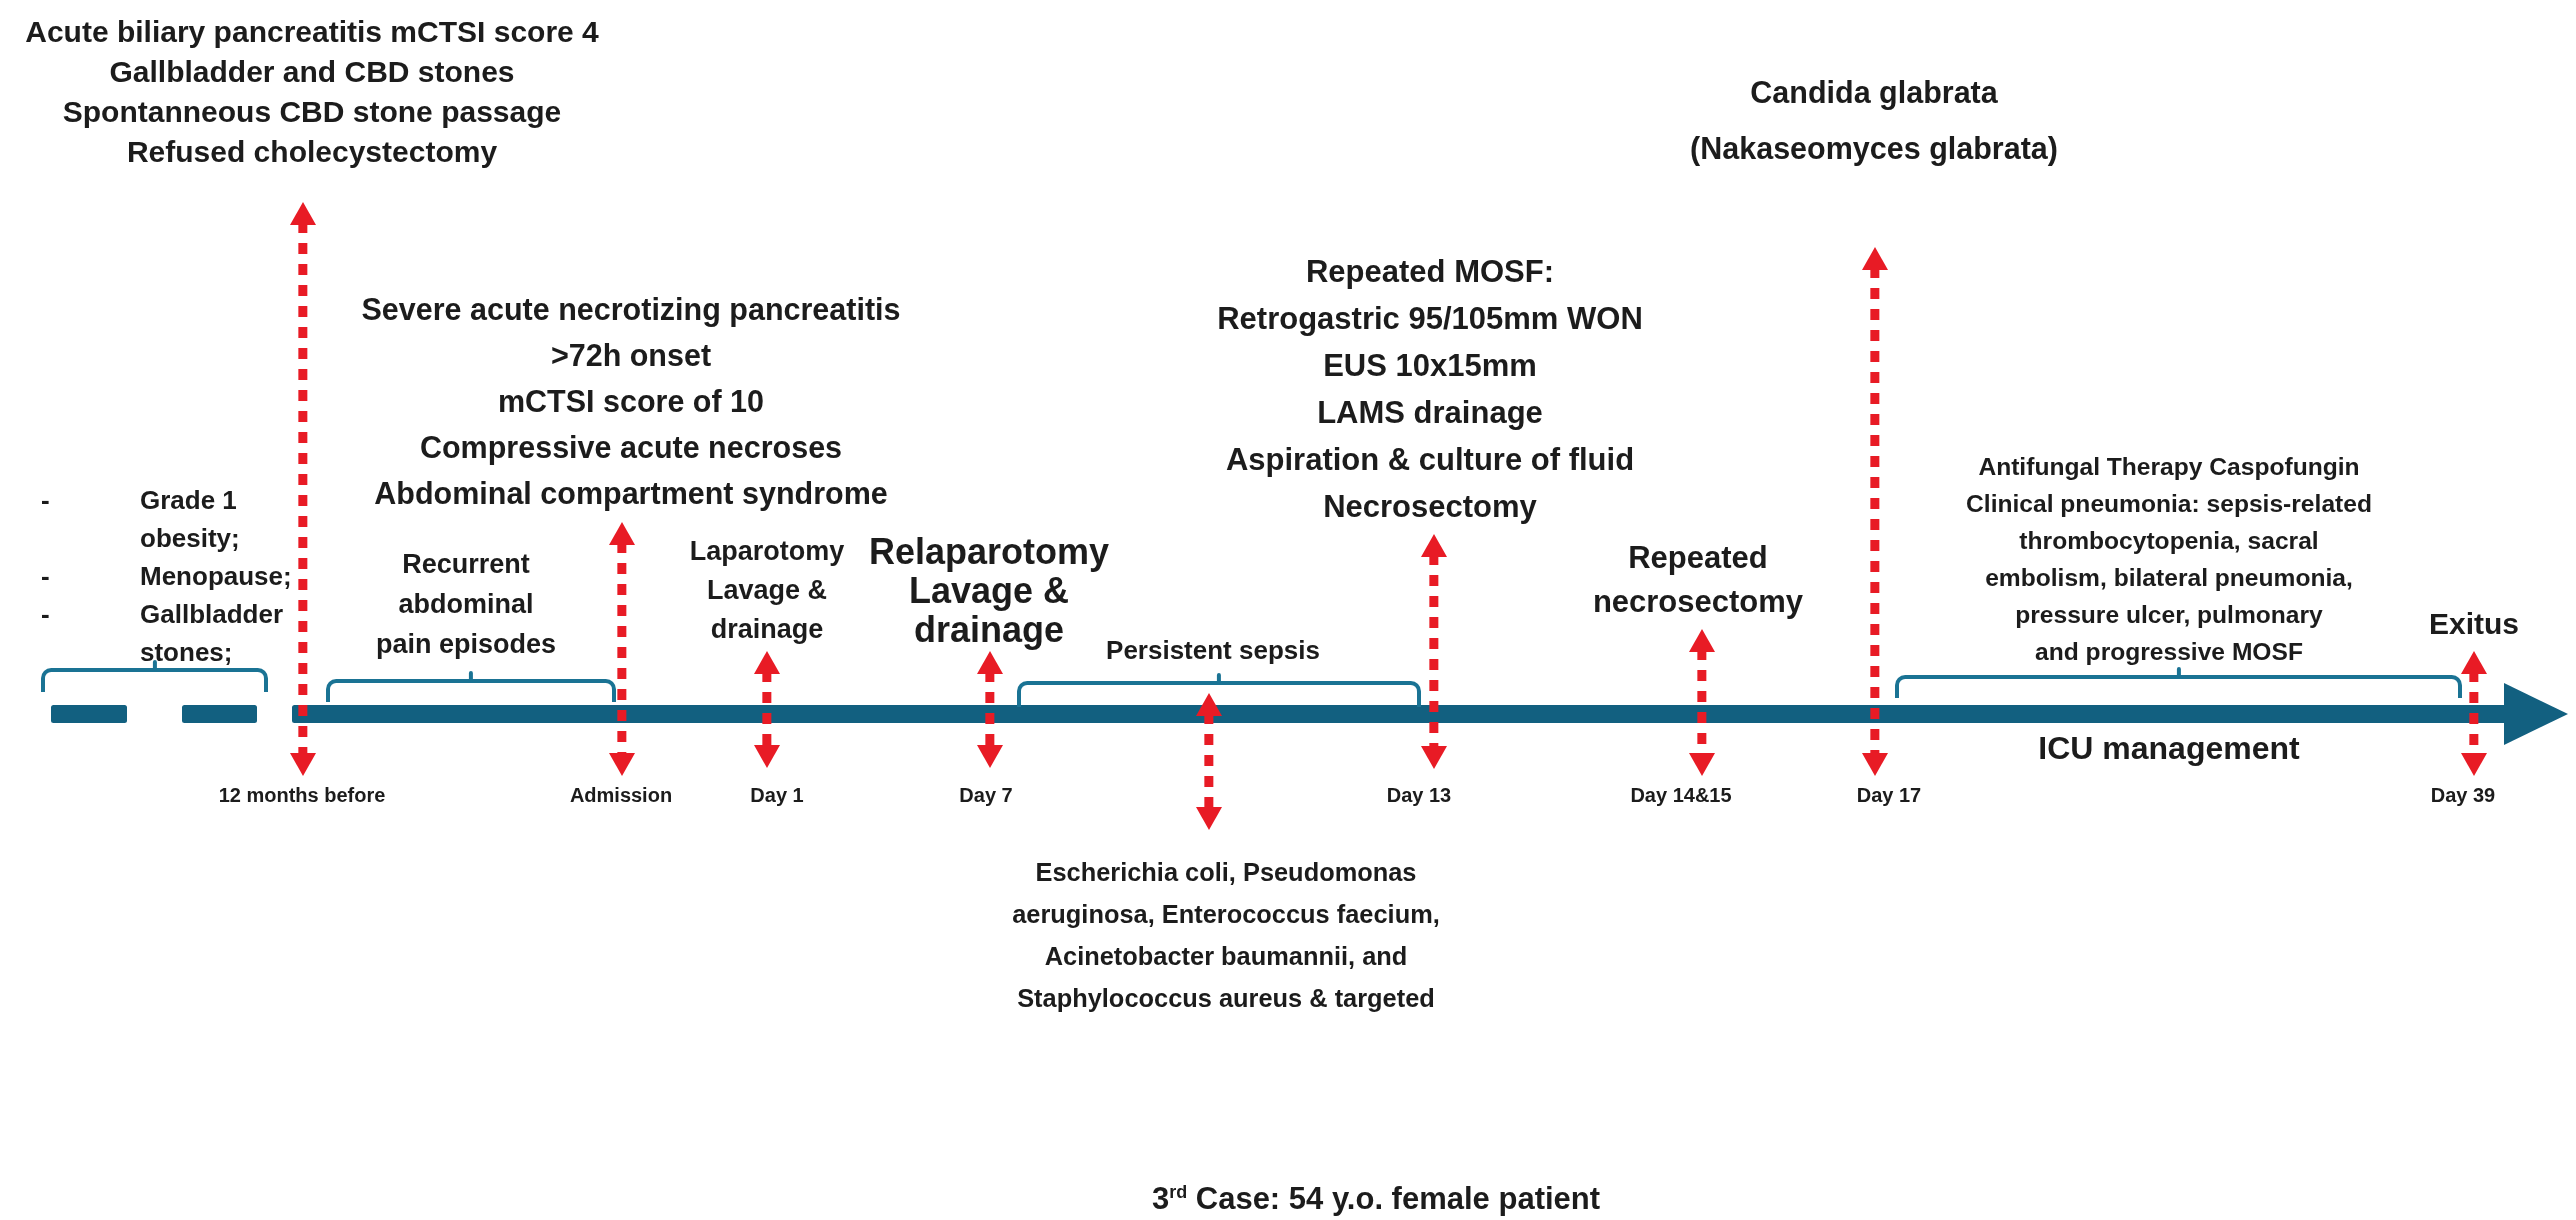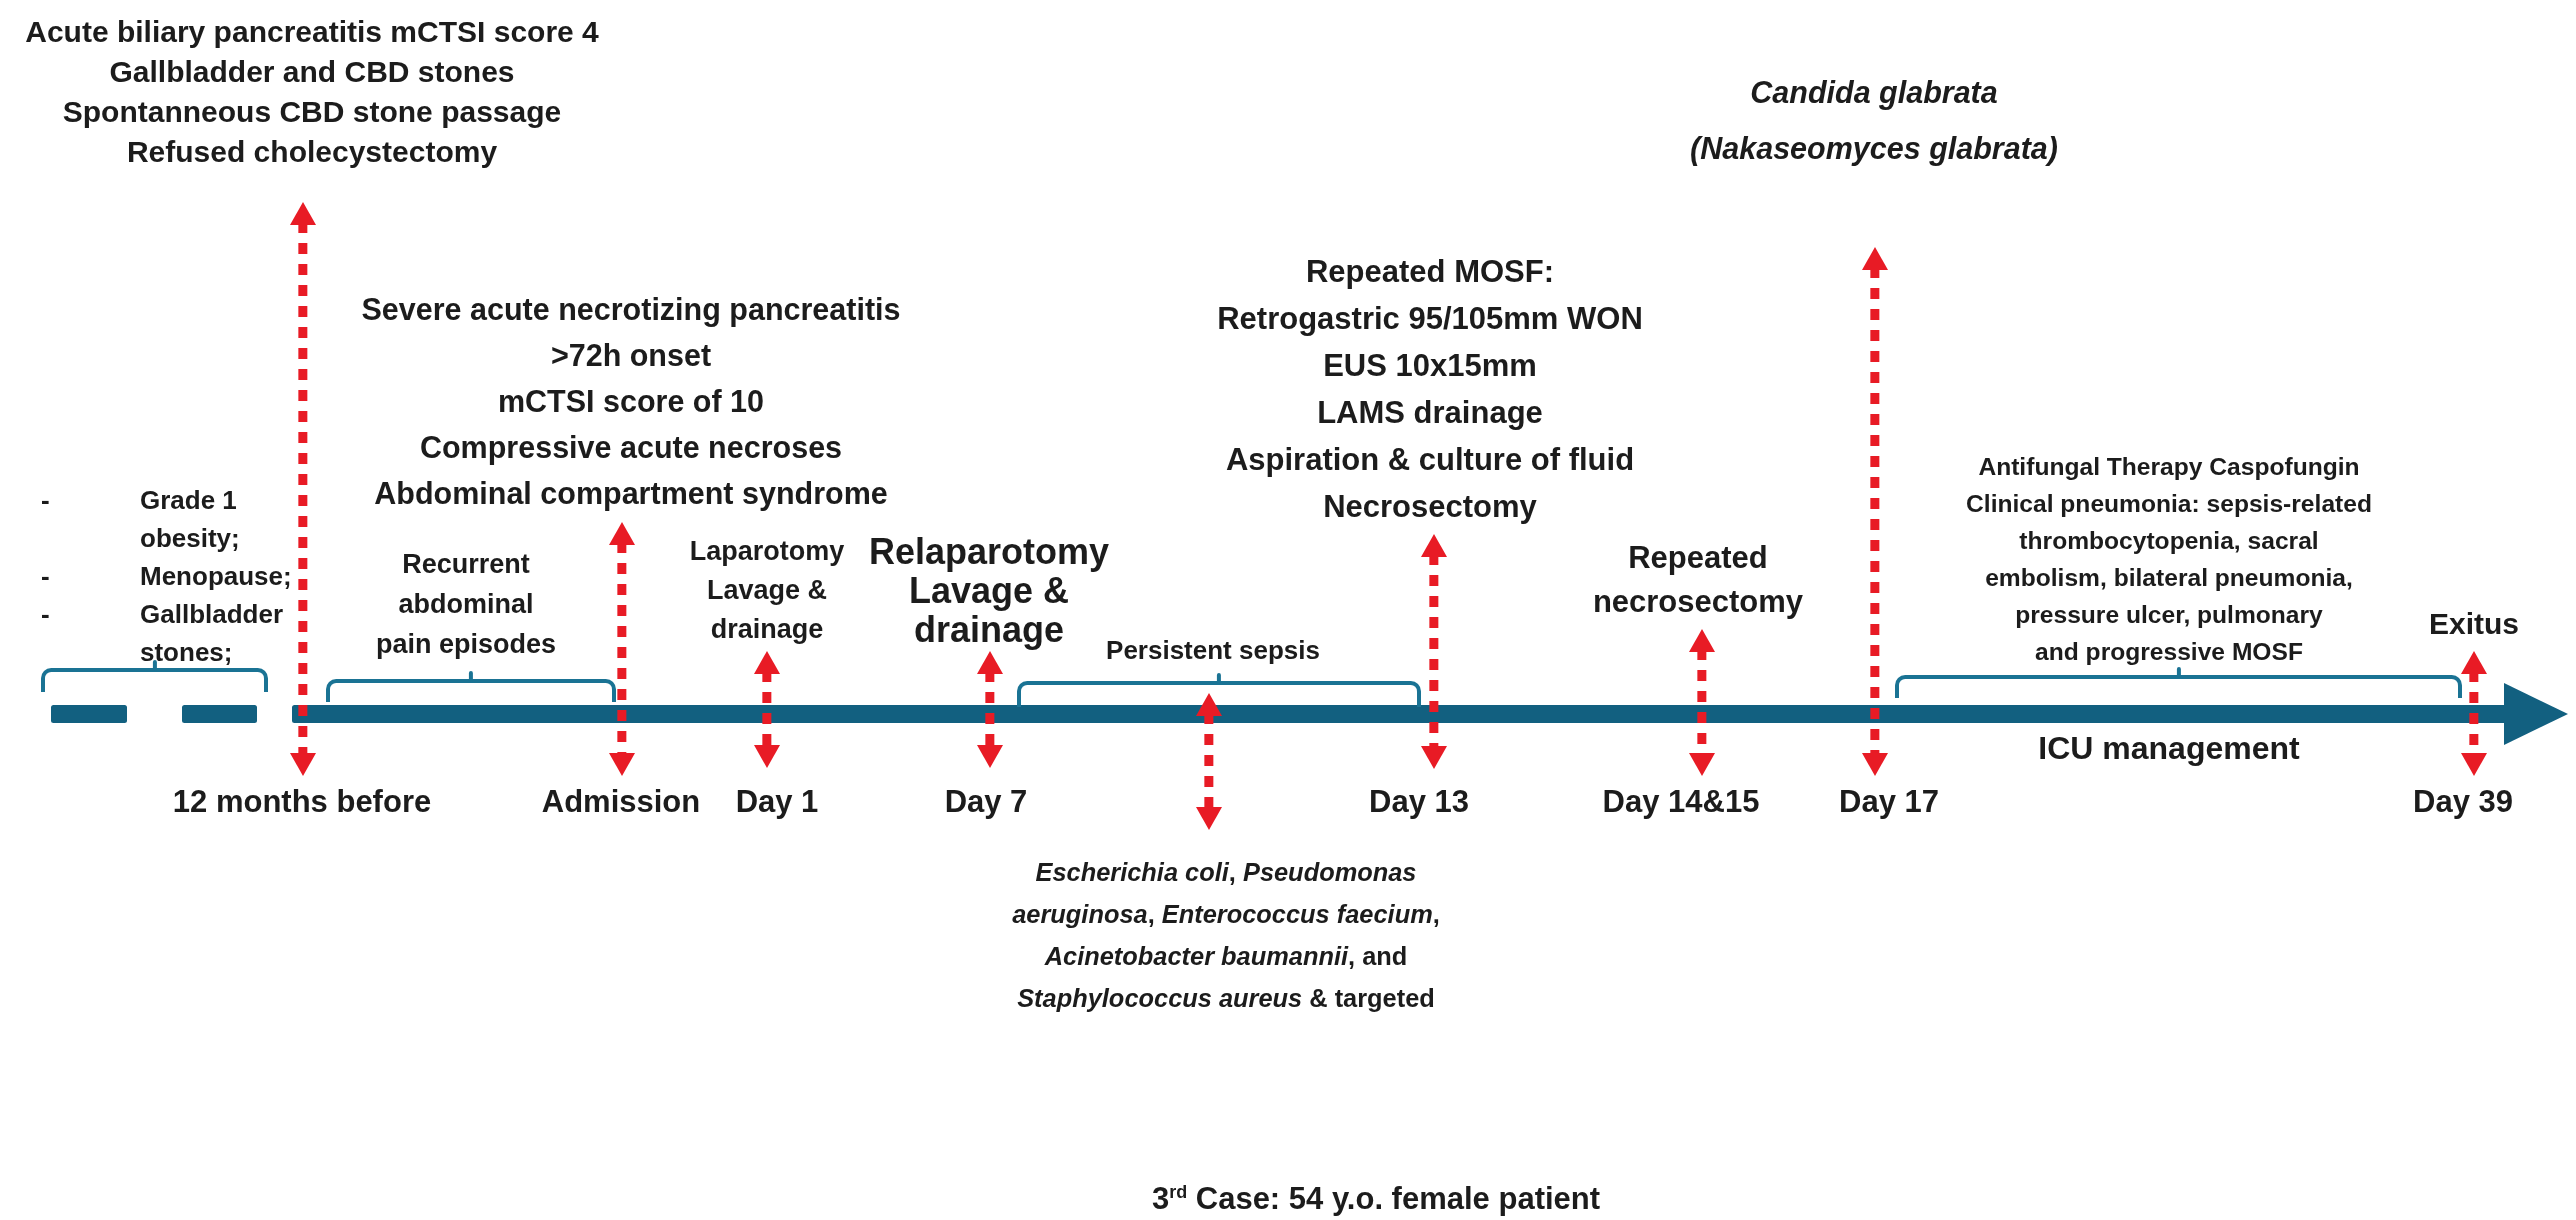--- a/index.html
+++ b/index.html
@@ -2,21 +2,21 @@
 <html style="--tl: #126080; --brace: #1a7394; --red: #e81b25; --bg: #ffffff;font-size:13.6px"><head>
 <meta charset="utf-8">
 <style>
   html,body{margin:0;padding:0;background:#ffffff;}
   body{font-family:"Liberation Sans","DejaVu Sans",sans-serif;font-weight:700;color:#1c1c1c;}
   .canvas{position:relative;width:2576px;height:1221px;background:var(--bg,#fff);overflow:hidden;}
 
   
   .tb{position:absolute;transform:translateX(-50%);text-align:center;white-space:nowrap;}
   .tb .line{display:block;text-align:center;}
-  .i{font-style:italic;}
+  .i{}
   .s{font-size:58%;vertical-align:super;}
 
   
   .cond{position:absolute;font-size:26px;line-height:38px;}
   .cond-row{display:flex;align-items:flex-start;}
   .cond-bullet{flex:0 0 59px;}
   .cond-text{width:180px;margin-left:40px;}
 
   
   .bar{position:absolute;top:705px;height:18px;background:var(--tl);border-radius:2.5px;}
@@ -31,21 +31,21 @@
   .varrow .head-up{top:0;border-bottom:23px solid var(--red);}
   .varrow .head-down{bottom:0;border-top:23px solid var(--red);}
   .varrow .shaft{position:absolute;left:50%;transform:translateX(-50%);top:19.5px;bottom:19.5px;width:9.3px;
                  background:repeating-linear-gradient(180deg,var(--red) 0 11px,transparent 11px 21px);}
 
   
   .brace{position:absolute;border:4.2px solid var(--brace);border-bottom:none;border-radius:10.2px 10.2px 0 0;}
   .brace .tick{position:absolute;top:-12px;left:50%;transform:translateX(-50%);
                width:4.2px;height:11px;background:var(--brace);border-radius:2.5px;}
 
-  .daylbl{position:absolute;top:784px;transform:translateX(-50%);font-size:31px;white-space:nowrap;}
+  .daylbl{position:absolute;top:784px;transform:translateX(-50%);font-size:20px;white-space:nowrap;}
   .lbl{position:absolute;transform:translateX(-50%);white-space:nowrap;}
 </style>
 </head>
 <body style="color: rgb(28, 28, 28);">
 
 <div class="canvas">
 
   <div class="tb" style="left:312px;top:12px;font-size:30px;line-height:40px">
       <div class="line"><span>Acute biliary pancreatitis mCTSI score 4</span></div>
       <div class="line"><span>Gallbladder and CBD stones</span></div>

